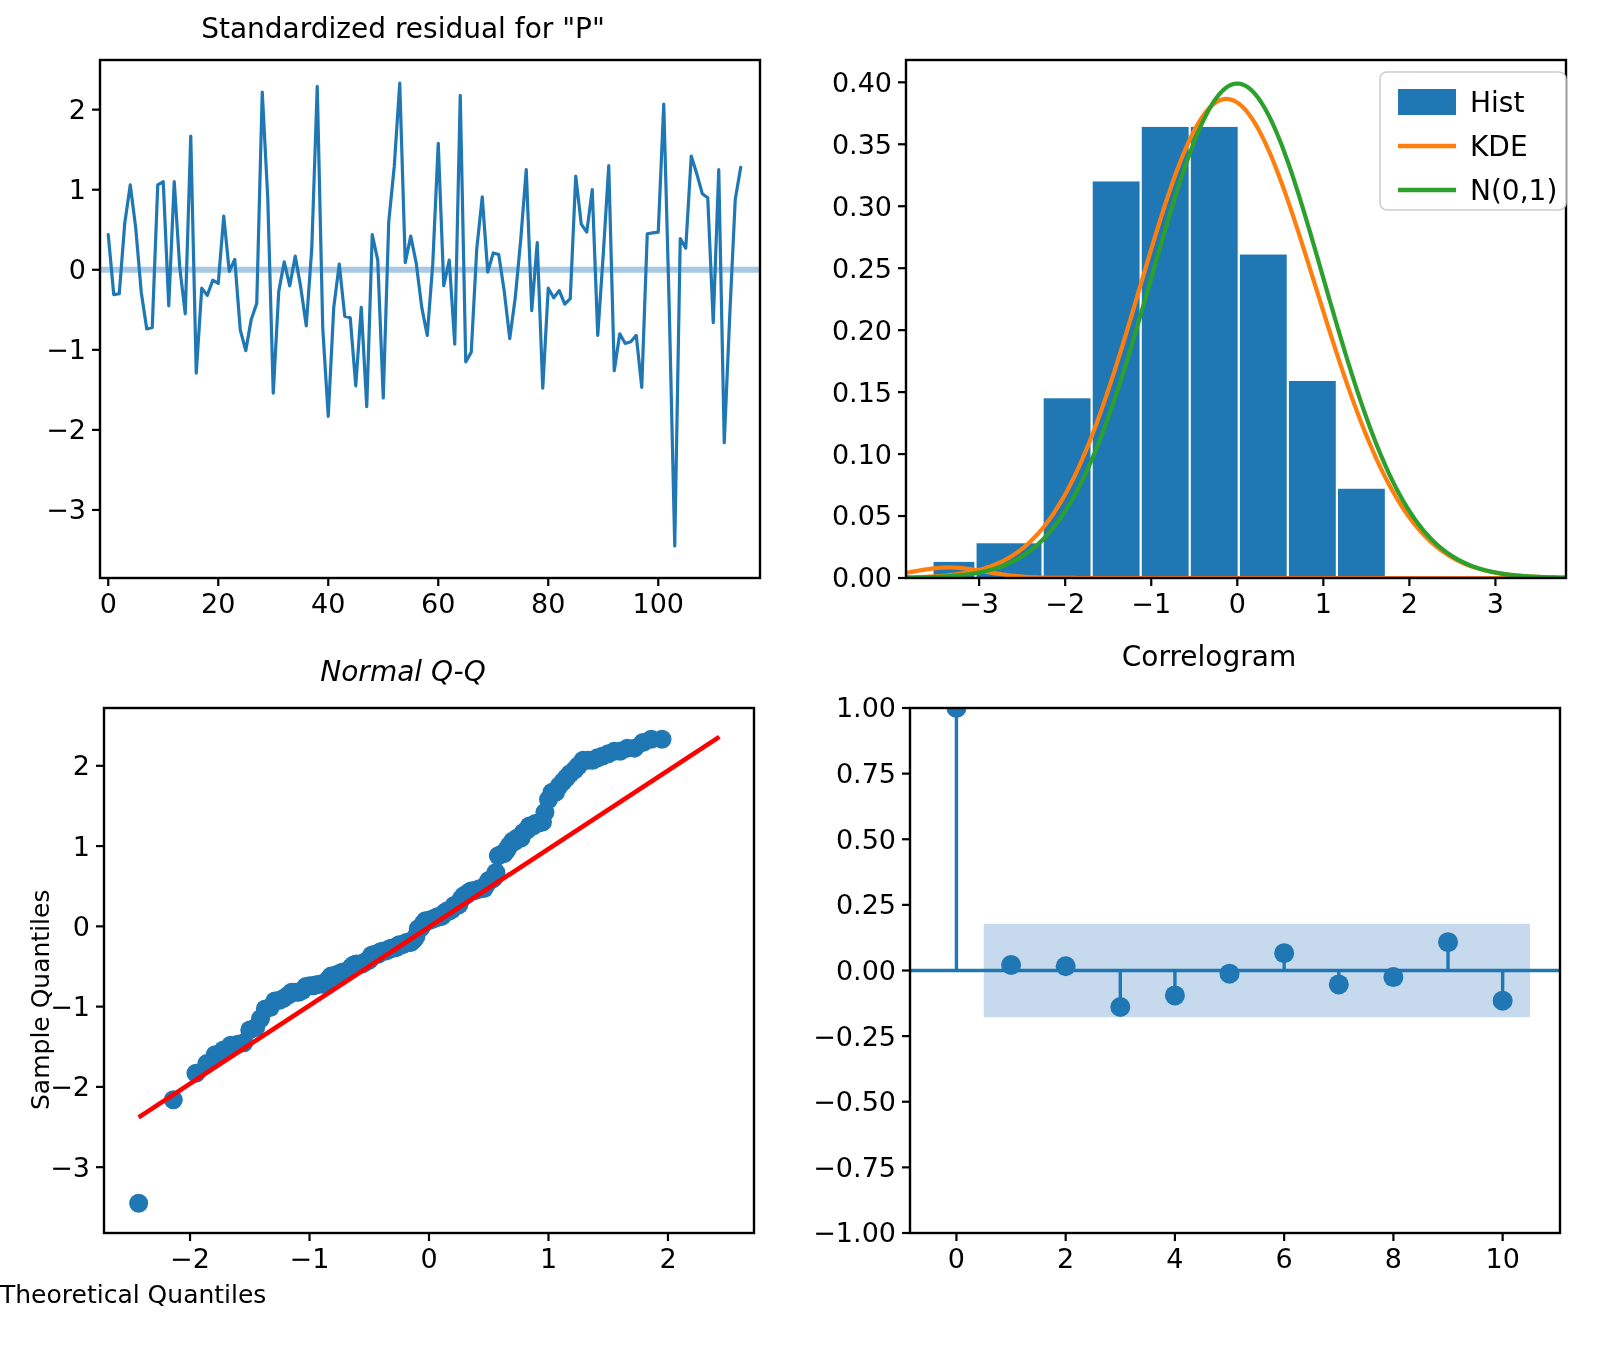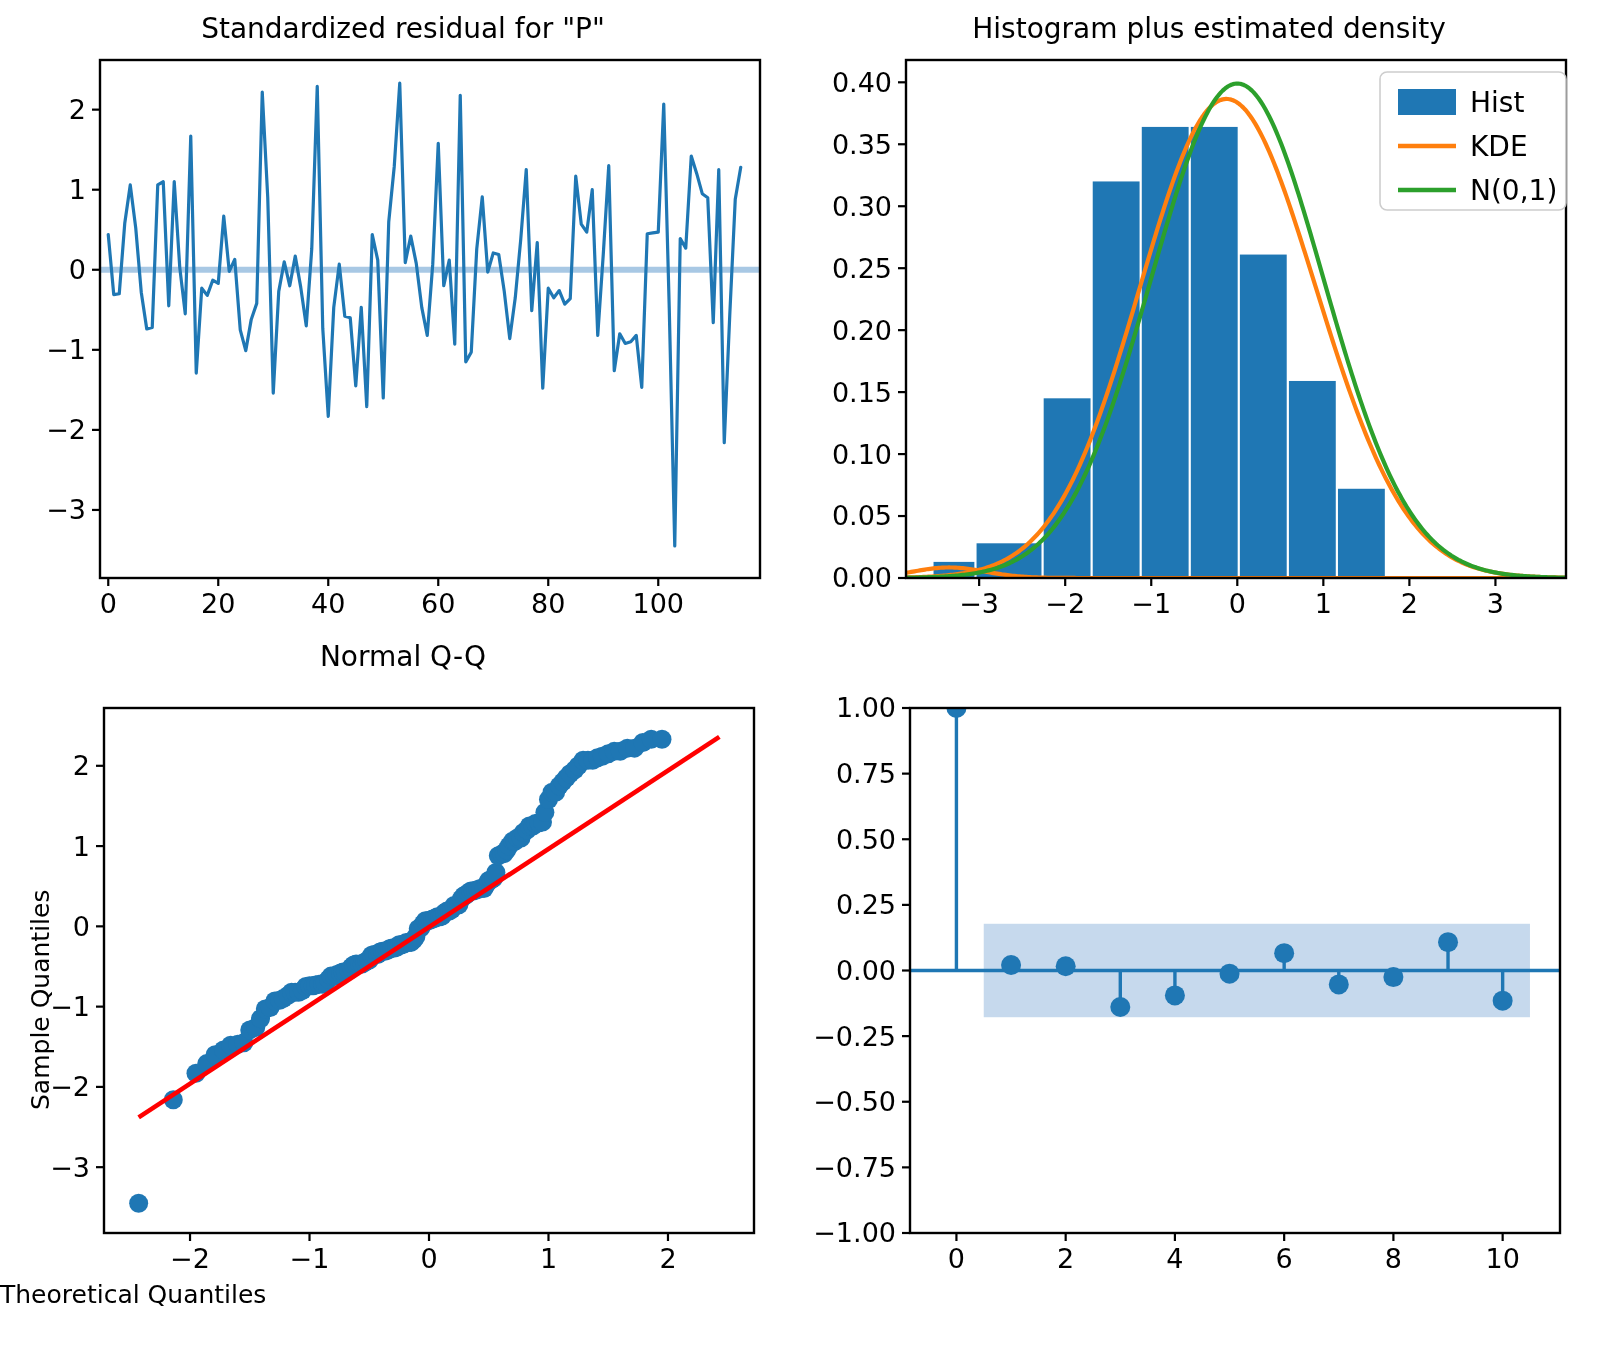--- a/index.html
+++ b/index.html
@@ -87,21 +87,20 @@
         <line x1="100" y1="349.8238021638331" x2="92" y2="349.8238021638331" stroke="#000000" stroke-width="2.2"></line>
         <text x="86" y="359.27380216383307" text-anchor="end" font-size="27" class="tick">−1</text>
         <line x1="100" y1="429.88562596599695" x2="92" y2="429.88562596599695" stroke="#000000" stroke-width="2.2"></line>
         <text x="86" y="439.33562596599694" text-anchor="end" font-size="27" class="tick">−2</text>
         <line x1="100" y1="509.94744976816077" x2="92" y2="509.94744976816077" stroke="#000000" stroke-width="2.2"></line>
         <text x="86" y="519.3974497681608" text-anchor="end" font-size="27" class="tick">−3</text>
       </svg>
   </div>
 
   <div class="panel" style="left:806px;top:0;width:806px;height:630px;">
-    <div class="panel-title" style="top:12px;">Histogram plus estimated density</div>
     <svg id="svg-hist" width="806" height="630" viewBox="0 0 806 630">
         <defs>
           <clipPath id="clip-svg-hist">
             <rect x="100" y="60" width="660" height="518"></rect>
           </clipPath>
         </defs>
         <g clip-path="url(#clip-svg-hist)">
           <rect x="127.53585397653197" y="561.88995215311" width="40.82477183833116" height="16.110047846889984" fill="#1f77b4"></rect>
           <rect x="170.56062581486313" y="543.3014354066986" width="64.91864406779659" height="34.6985645933014" fill="#1f77b4"></rect>
           <rect x="237.67926988265972" y="398.311004784689" width="46.84823989569749" height="179.68899521531102" fill="#1f77b4"></rect>
@@ -154,21 +153,21 @@
           <text x="664" y="112" font-size="28" class="tick">Hist</text>
           <line x1="592" y1="146" x2="650" y2="146" stroke="#ff7f0e" stroke-width="4.6"></line>
           <text x="664" y="156" font-size="28" class="tick">KDE</text>
           <line x1="592" y1="190" x2="650" y2="190" stroke="#2ca02c" stroke-width="4.6"></line>
           <text x="664" y="200" font-size="28" class="tick">N(0,1)</text>
         </g>
       </svg>
   </div>
 
   <div class="panel" style="left:0;top:630px;width:806px;height:715px;">
-    <div class="panel-title" style="top:10px;">Normal Q-Q</div>
+    <div class="panel-title" style="top:25px;font-style:italic;">Normal Q-Q</div>
     <svg id="svg-qq" width="806" height="715" viewBox="0 0 806 715">
         <defs>
           <clipPath id="clip-svg-qq">
             <rect x="104" y="78" width="650" height="525"></rect>
           </clipPath>
         </defs>
         <g clip-path="url(#clip-svg-qq)">
           <circle cx="138.65073529411765" cy="573.2981651376147" r="9.5" fill="#1f77b4"></circle>
           <circle cx="173.3014705882353" cy="469.7431192660551" r="9.5" fill="#1f77b4"></circle>
           <circle cx="196.00367647058823" cy="443.2522935779817" r="9.5" fill="#1f77b4"></circle>
@@ -331,20 +330,21 @@
         <line x1="104" y1="456.89908256880733" x2="96" y2="456.89908256880733" stroke="#000000" stroke-width="2.2"></line>
         <text x="90" y="466.3490825688073" text-anchor="end" font-size="27" class="tick">−2</text>
         <line x1="104" y1="537.1743119266055" x2="96" y2="537.1743119266055" stroke="#000000" stroke-width="2.2"></line>
         <text x="90" y="546.6243119266055" text-anchor="end" font-size="27" class="tick">−3</text>
       </svg>
     <div class="axis-label" style="left:0;right:0;text-align:left;top:650px;">Theoretical Quantiles</div>
     <div class="axis-label rot" style="left:26px;top:480px;">Sample Quantiles</div>
   </div>
 
   <div class="panel" style="left:806px;top:630px;width:806px;height:715px;">
+    <div class="panel-title" style="top:10px;">Correlogram</div>
     <svg id="svg-acf" width="806" height="715" viewBox="0 0 806 715">
         <defs>
           <clipPath id="clip-svg-acf">
             <rect x="104" y="78" width="650" height="525"></rect>
           </clipPath>
         </defs>
         <g clip-path="url(#clip-svg-acf)">
           <rect x="177.73949579831933" y="293.77500000000003" width="546.218487394958" height="93.44999999999999" fill="#c6d9ed"></rect>
           <line x1="104" y1="340.5" x2="754" y2="340.5" stroke="#1f77b4" stroke-width="3.4"></line>
           <line x1="150.42857142857142" y1="340.5" x2="150.42857142857142" y2="78" stroke="#1f77b4" stroke-width="3.4"></line>

